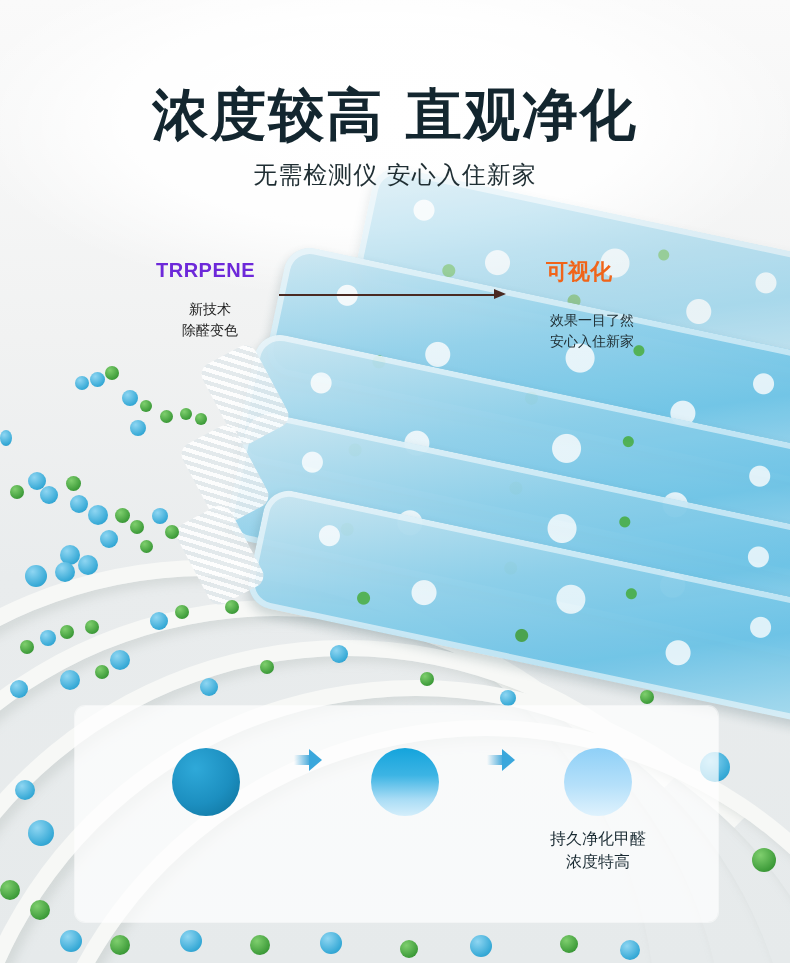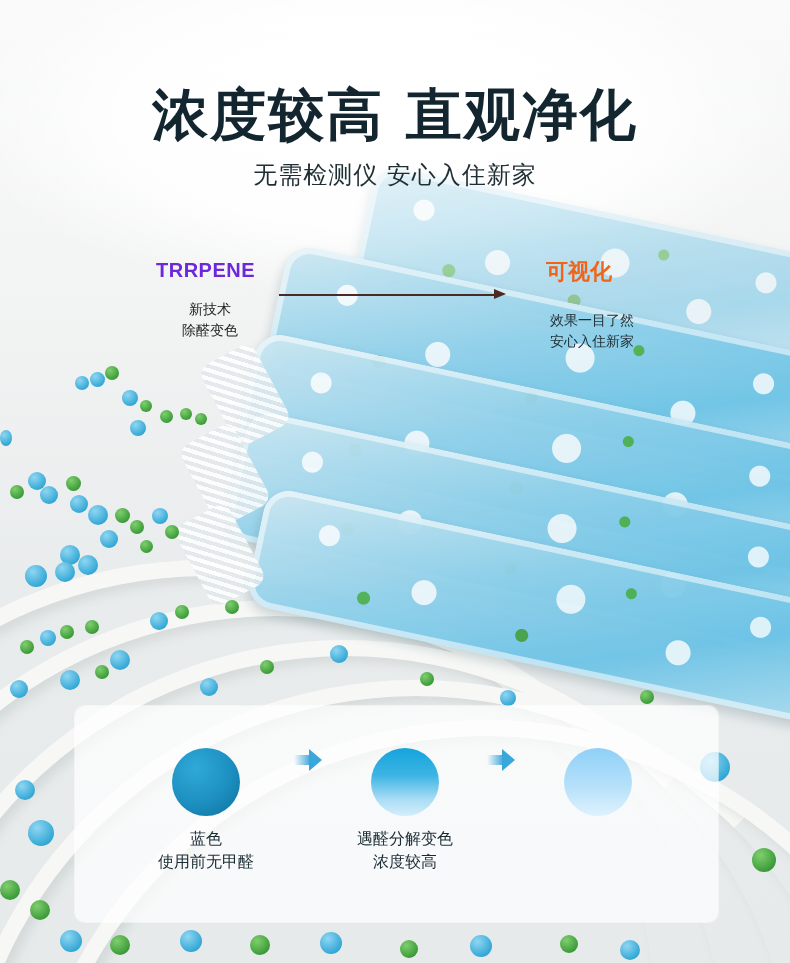--- a/index.html
+++ b/index.html
@@ -200,40 +200,36 @@
 
 <div class="vis-title">可视化</div>
 <div class="vis-desc">
   <div>效果一目了然</div>
   <div>安心入住新家</div>
 </div>
 
 <div class="panel">
   <div class="step" style="left:31px;">
     <div class="circle c1"></div>
-    <div class="step-label">
-      <div>蓝色</div>
-      <div>使用前无甲醛</div>
-    </div>
   </div>
 
   <div class="step-arrow" style="left:219px;">
     <div class="tail"></div>
       <div class="head"></div>
   </div>
 
   <div class="step" style="left:230px;">
     <div class="circle c2"></div>
-    <div class="step-label">
-      <div>遇醛分解变色</div>
-      <div>浓度较高</div>
-    </div>
   </div>
 
   <div class="step-arrow" style="left:412px;">
     <div class="tail"></div>
       <div class="head"></div>
   </div>
 
   <div class="step" style="left:423px;">
     <div class="circle c3"></div>
+    <div class="step-label">
+      <div>持久净化甲醛</div>
+      <div>浓度特高</div>
+    </div>
   </div>
 </div>
 
 </body></html>

